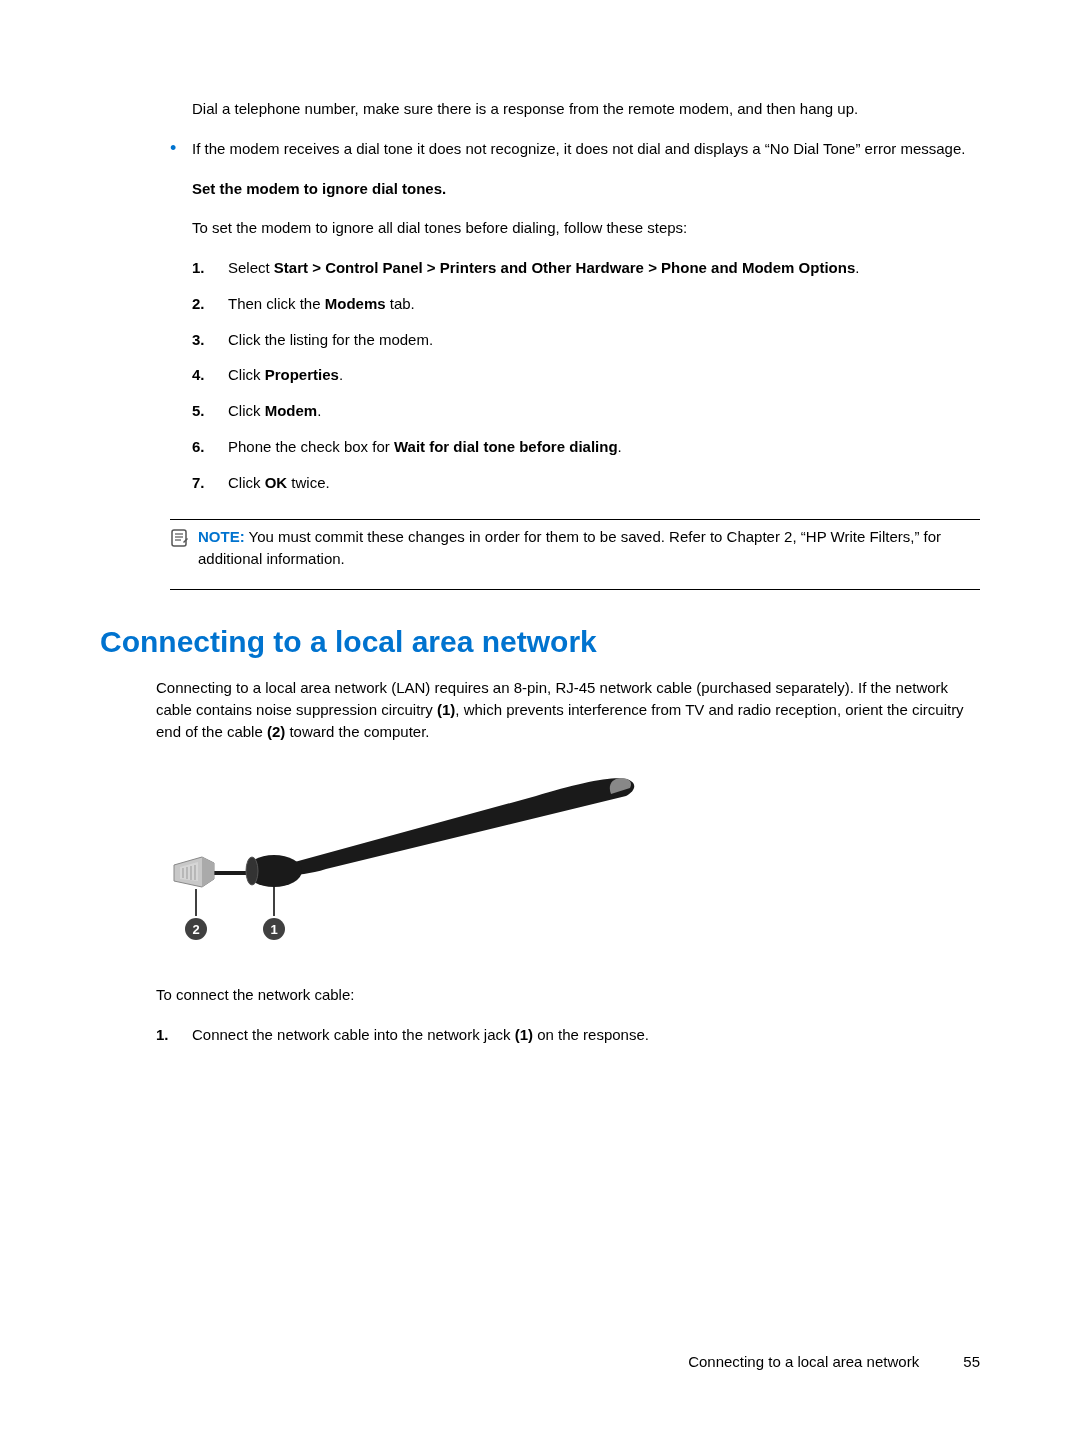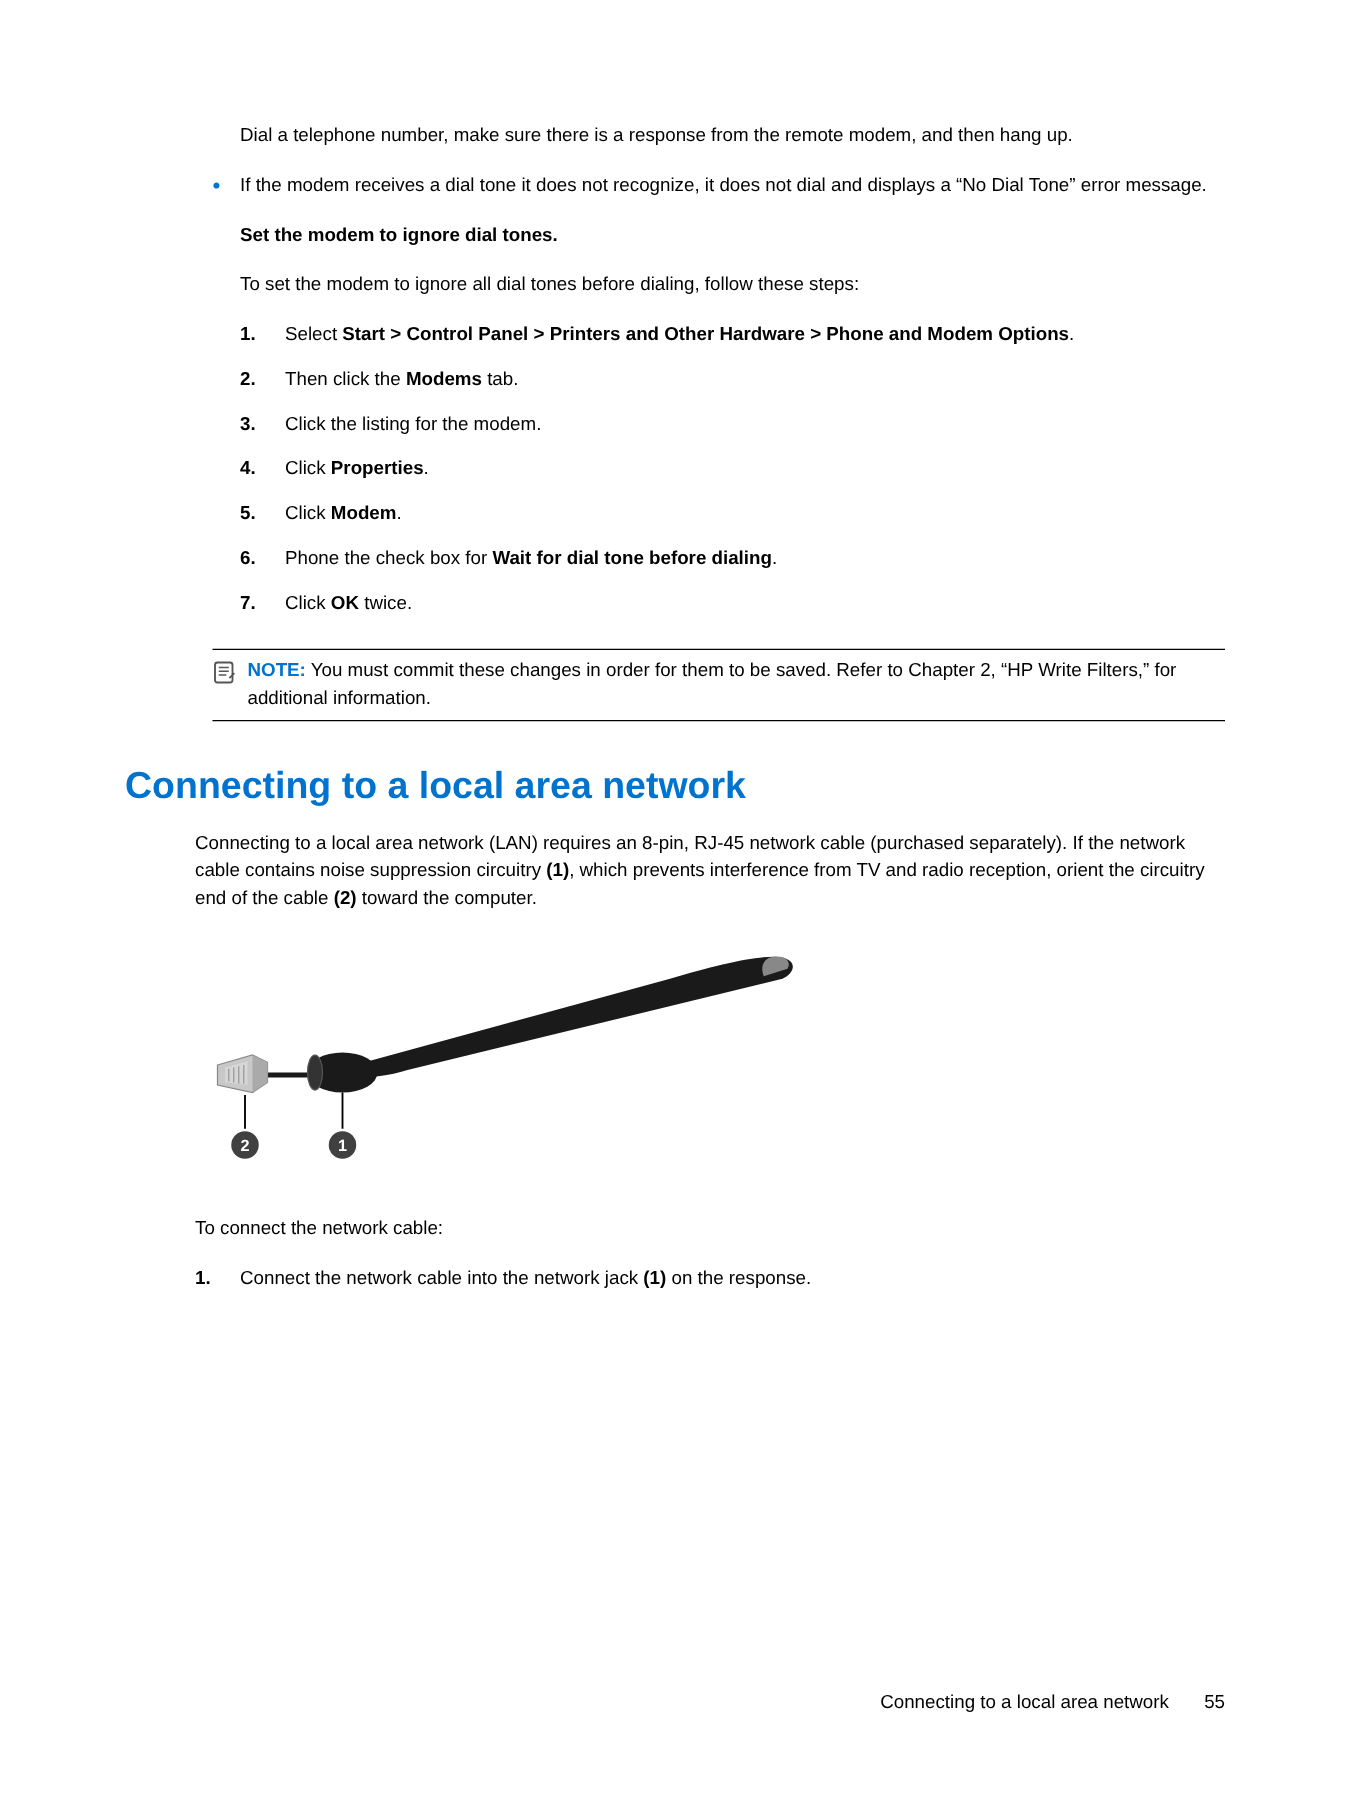--- a/index.html
+++ b/index.html
@@ -50,21 +50,21 @@
       width: 36px;
       flex-shrink: 0;
       font-weight: bold;
     }
     .ol-body {
       flex: 1;
     }
     .note-box {
       border-top: 1px solid #000;
       border-bottom: 1px solid #000;
-      padding: 6px 0 6px 0;
+      padding: 6px 0 19px 0;
       display: flex;
       margin-left: 70px;
       margin-top: 6px;
     }
     .note-icon {
       width: 28px;
       flex-shrink: 0;
       padding-top: 2px;
     }
     .note-text {
@@ -87,21 +87,21 @@
     .cable-figure {
       margin: 12px 0 18px 0;
     }
     .footer {
       position: absolute;
       bottom: 64px;
       right: 100px;
       font-size: 15px;
     }
     .footer-page {
-      margin-left: 24px;
+      margin-left: 40px;
     }
     .callout-badge {
       fill: #404040;
     }
     .callout-text {
       fill: #fff;
       font-weight: bold;
       font-size: 13px;
       font-family: Arial, sans-serif;
     }

